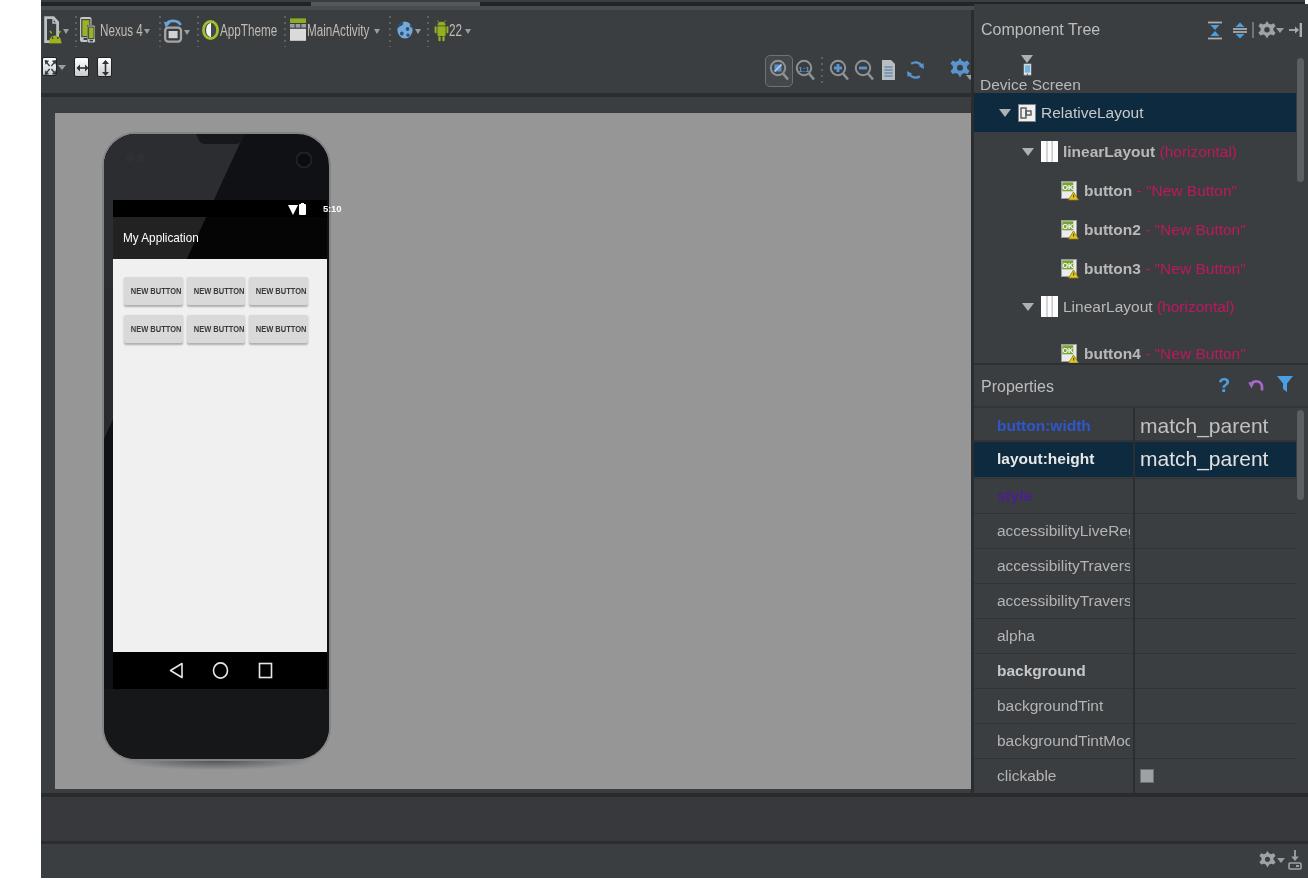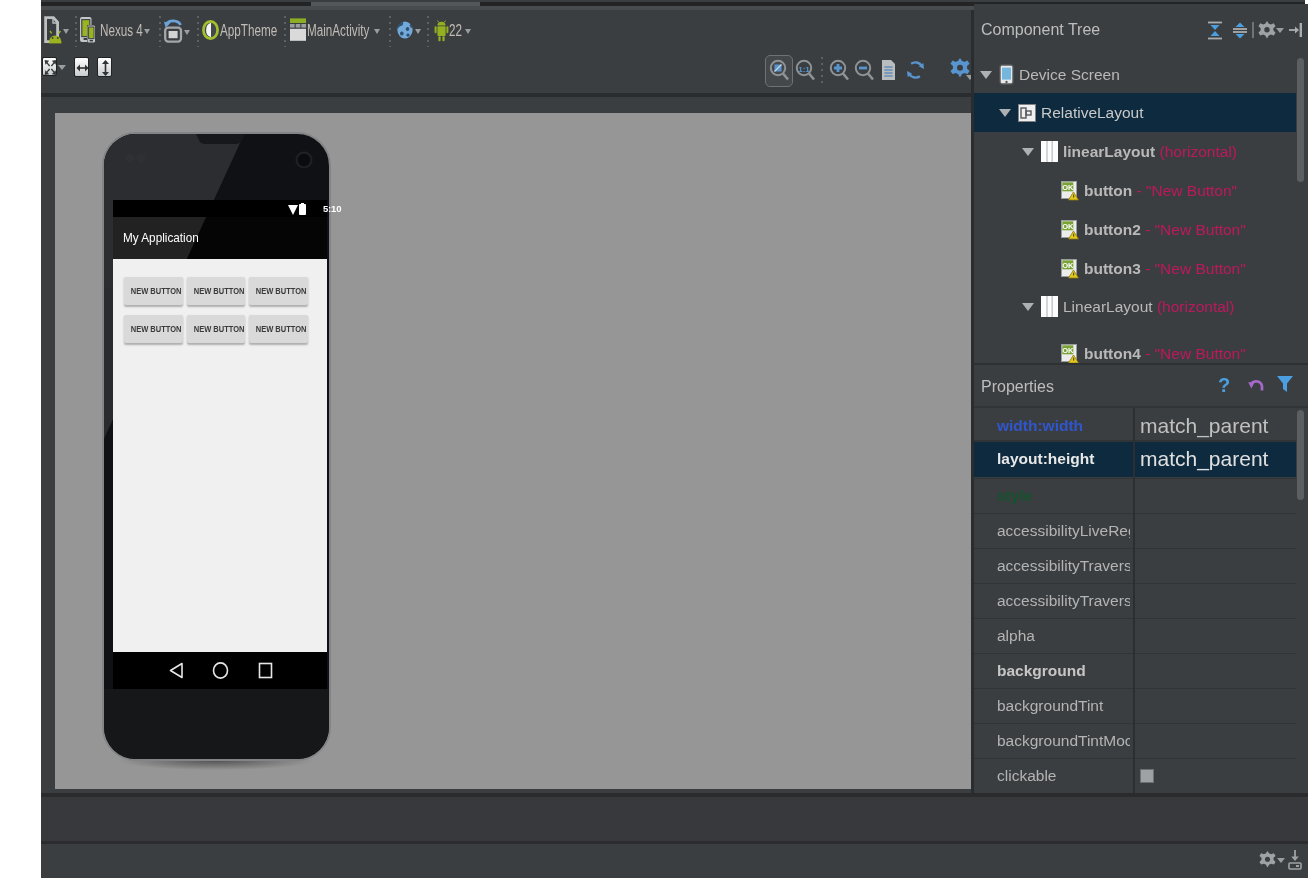--- a/index.html
+++ b/index.html
@@ -291,21 +291,21 @@
 </svg>
 
 <div class="abs" style="left:974px;top:93px;width:322px;height:39px;background:#0d2a3e;"></div>
 <style>
  .trow { position:absolute; height:39px; display:flex; align-items:center; font-size:15.5px; color:#b9b9b9; white-space:nowrap; }
  .tarr { width:0;height:0;border-left:6px solid transparent;border-right:6px solid transparent;border-top:8px solid #adb1b4; margin-right:7px; }
  .tico { margin-right:5px; }
  .gray { color:#be185d; }
  .b { font-weight:bold; }
 </style>
-<div class="trow" style="left:980px;top:55px;">
+<div class="trow" style="left:980px;top:55px;flex-direction:column;">
   <div class="tarr"></div>
   <svg class="tico" width="15" height="21" viewBox="0 0 15 21">
     <rect x="1" y="1" width="13" height="19" rx="2" fill="#e8e8e8" stroke="#55585a" stroke-width="1.4"></rect>
     <rect x="3" y="3.6" width="9" height="12" fill="#74b6dc"></rect>
     <circle cx="7.5" cy="18" r="1.2" fill="#55585a"></circle>
   </svg>
   <span>Device Screen</span>
 </div>
 <div class="trow" style="left:999px;top:93px;color:#c9c9c9;">
   <div class="tarr"></div>
@@ -394,29 +394,29 @@
 </svg>
 
 <div class="abs" style="left:974px;top:406px;width:334px;height:2px;background:#323538;"></div>
 <style>
  .prow { position:absolute; left:974px; width:322px; height:35px; }
  .prow .nm { position:absolute; left:23px; top:50%; transform:translateY(-50%); font-size:15.5px; color:#b4b4b4; white-space:nowrap; overflow:hidden; width:133px; }
  .prow .vl { position:absolute; left:166px; top:50%; transform:translateY(-50%); font-size:21px; color:#c0c0c0; white-space:nowrap; }
  .pline { position:absolute; left:974px; width:322px; height:1.5px; background:#313437; }
 </style>
 <div class="prow" style="top:408px;">
-    <span class="nm b" style="color:#2f56cc;">width:width</span>
+    <span class="nm b" style="color:#2f56cc;">button:width</span>
     <span class="vl">match_parent</span>
   </div>
 <div class="prow" style="top:441px;height:36px;background:#0d2a3e;">
     <span class="nm b" style="color:#e8e8e8;">layout:height</span>
     <span class="vl" style="color:#e0e0e0;">match_parent</span>
   </div>
 <div class="prow" style="top:478px;">
-    <span class="nm b" style="color:#14532d;">style</span>
+    <span class="nm b" style="color:#4c1d95;">style</span>
   </div>
 <div class="prow" style="top:513px;">
     <span class="nm">accessibilityLiveReg</span>
   </div>
 <div class="prow" style="top:548px;">
     <span class="nm">accessibilityTraversa</span>
   </div>
 <div class="prow" style="top:583px;">
     <span class="nm">accessibilityTraversa</span>
   </div>

